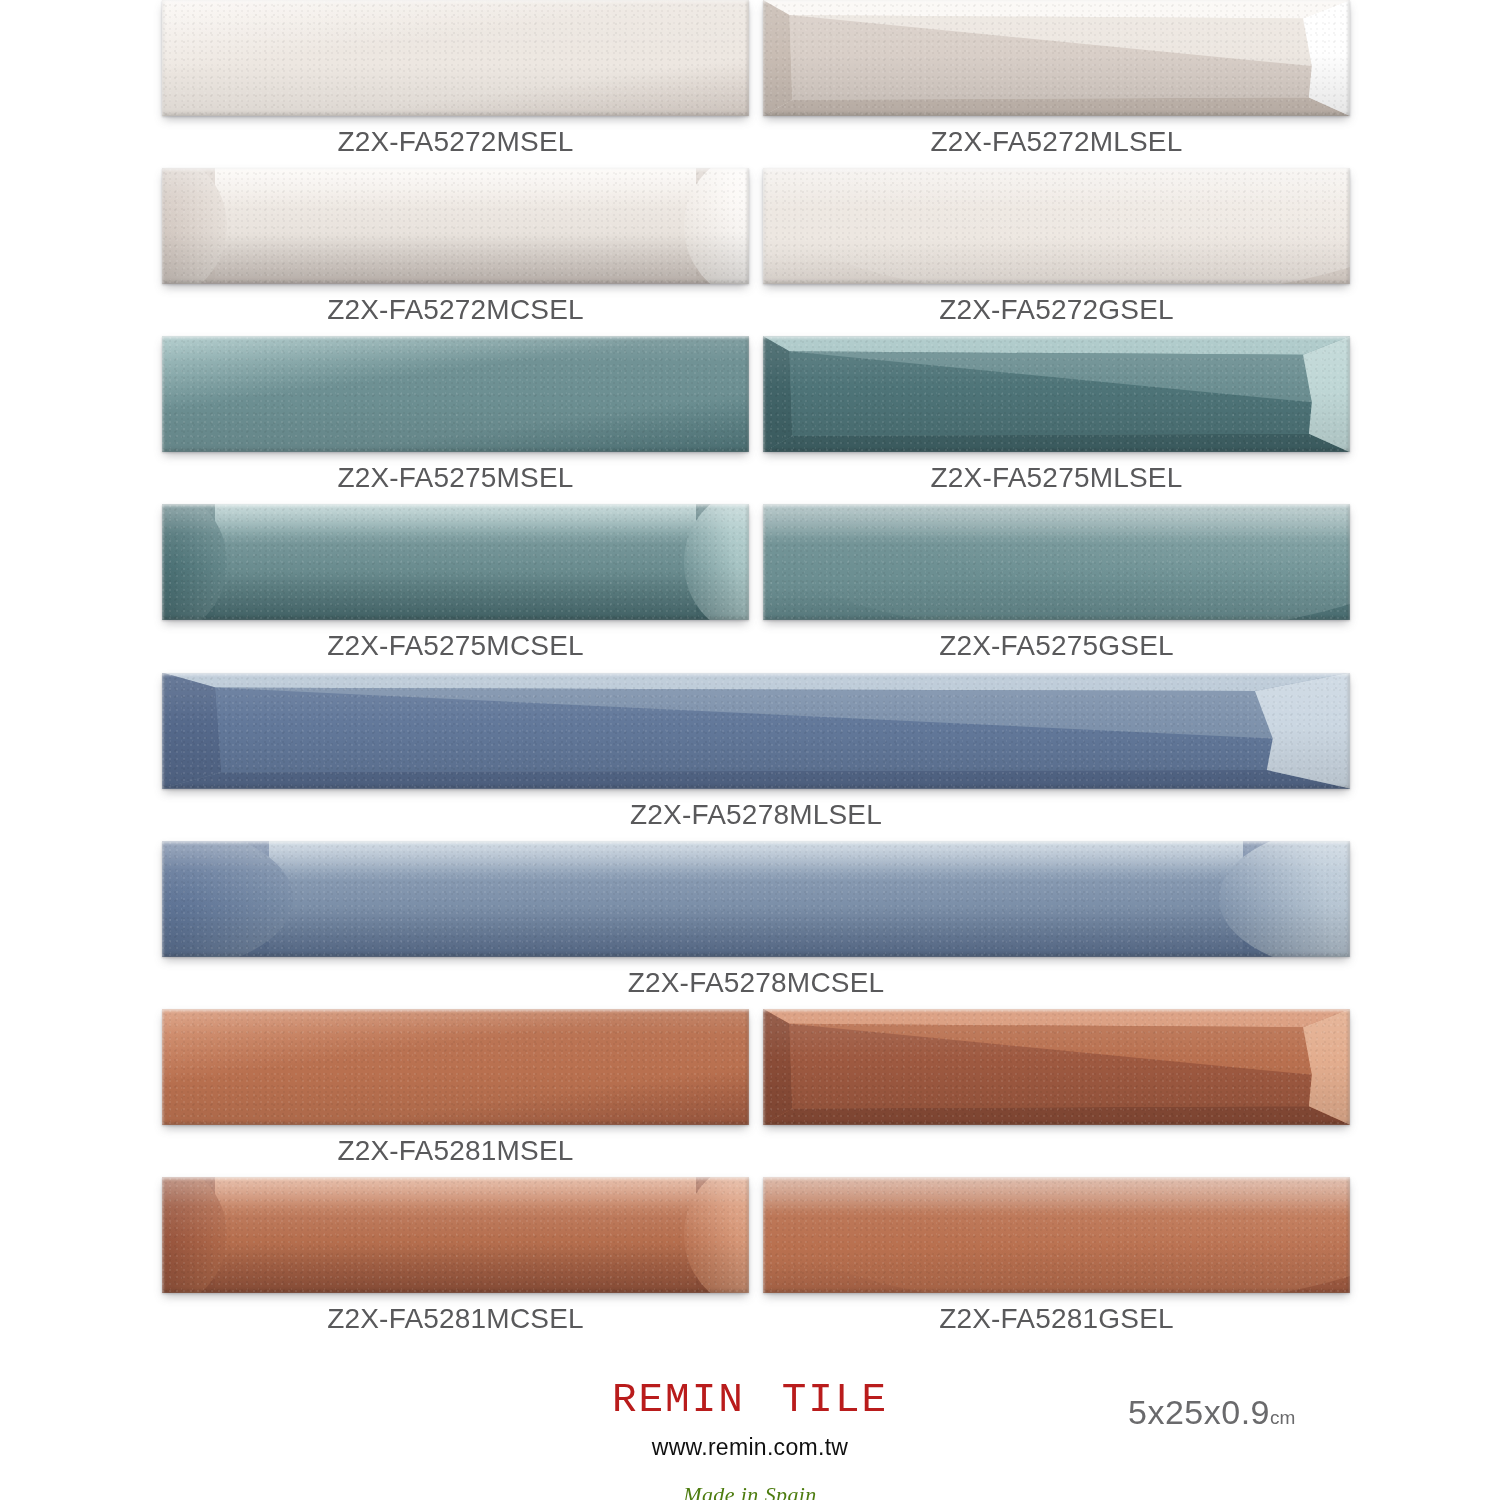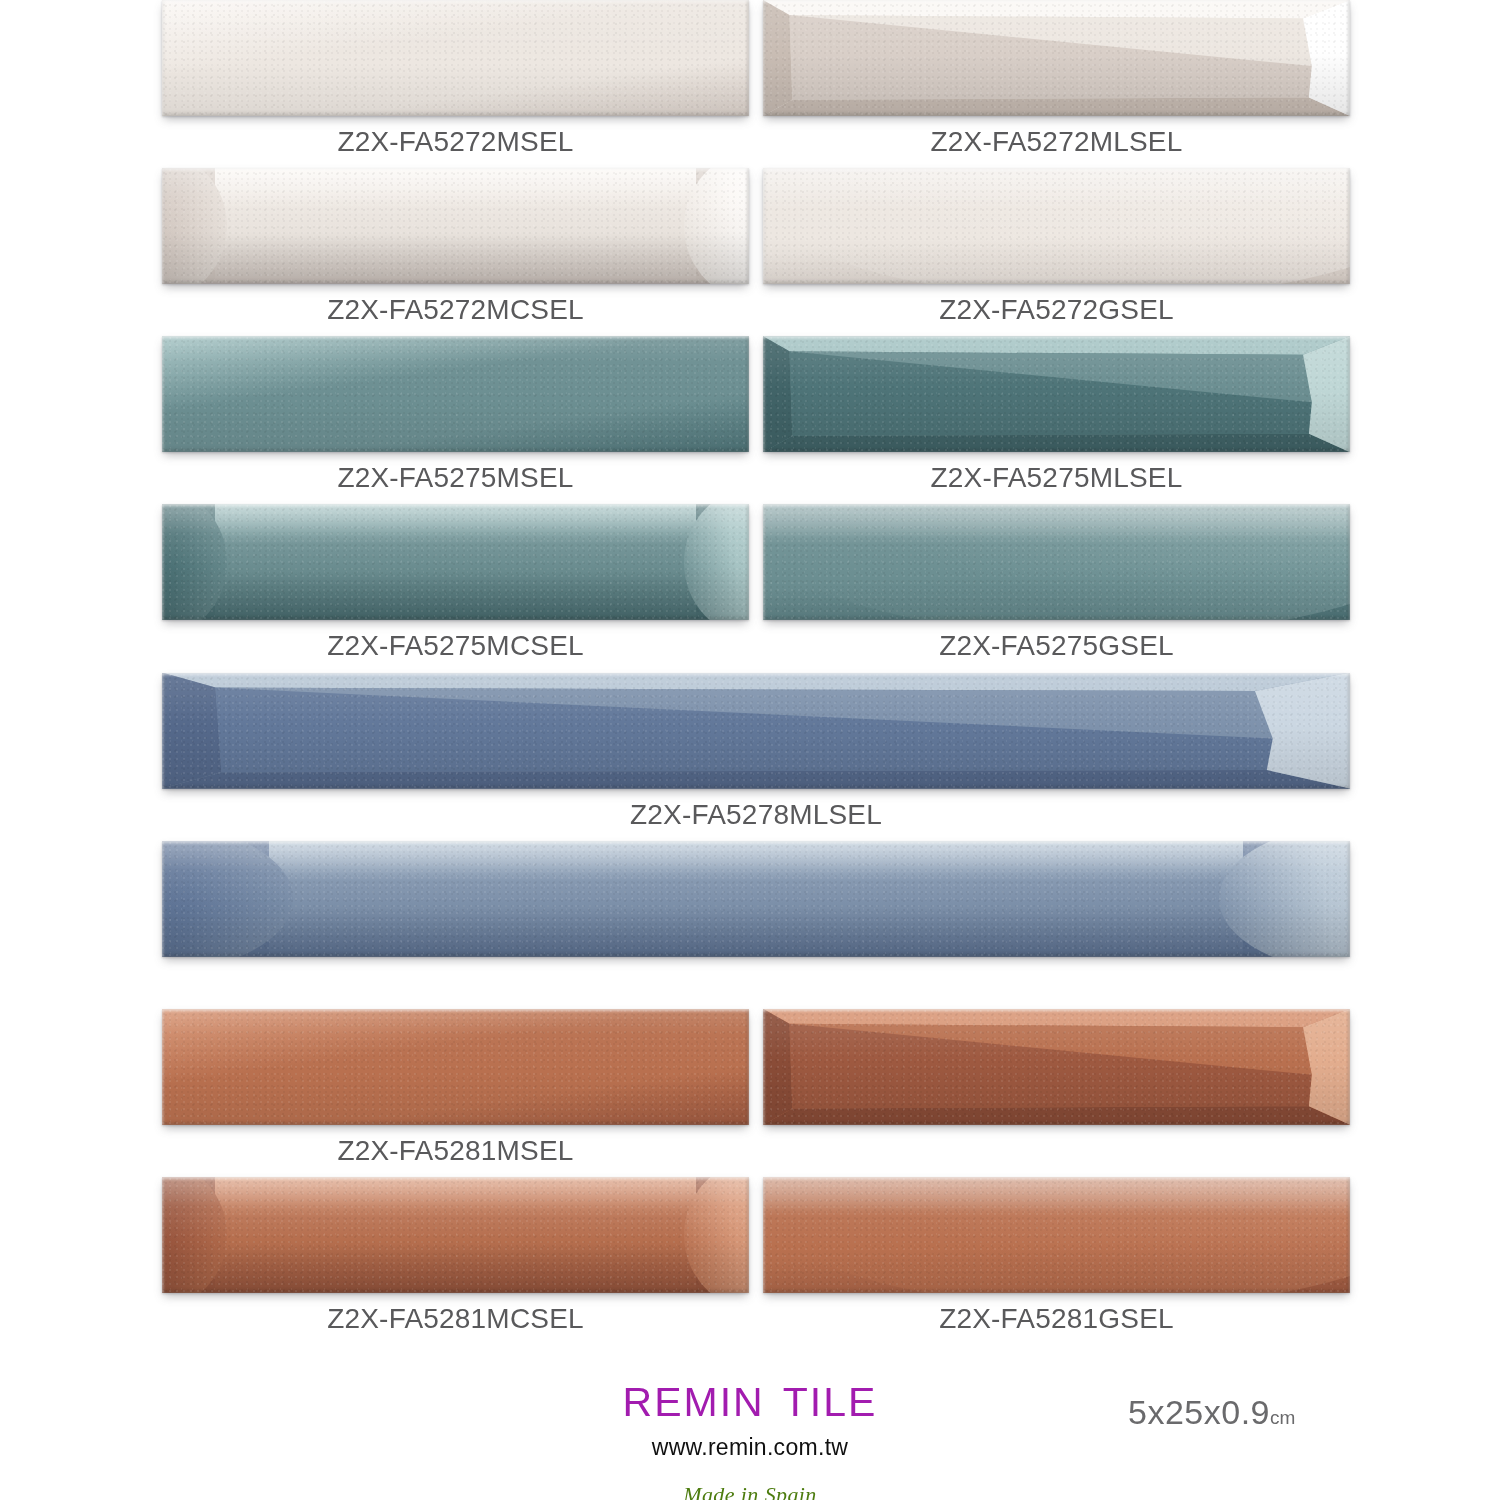--- a/index.html
+++ b/index.html
@@ -166,24 +166,24 @@
     position: absolute;
     left: 0; top: 1345px;
     width: 1500px; height: 155px;
   }
   #brand-block {
     position: absolute;
     left: 0; right: 0; top: 22px;
     text-align: center;
   }
   #brand-name {
-    font-family: Liberation Sans, sans-serif;
+    font-family: Liberation Mono, monospace;
     font-size: 58px;
     letter-spacing: 2px;
-    color: #a21caf;
+    color: #b91c1c;
     line-height: 1;
     font-variant: small-caps;
     text-transform: lowercase;
   }
   #brand-url {
     margin-top: 9px;
     font-family: "Liberation Sans", sans-serif;
     font-size: 23px;
     color: #101010;
     letter-spacing: .3px;
@@ -341,20 +341,21 @@
         <div class="cell">
           <div class="tile-wrap">
             <div class="tile f-mcsel" style="background: rgb(98, 120, 154);">
               <div class="mc-body" style="background: linear-gradient(rgb(185, 200, 214) 0%, rgb(126, 146, 172) 34%, rgb(126, 146, 172) 58%, rgb(98, 120, 154) 100%);"></div>
               <div class="mc-endL" style="background: linear-gradient(100deg, rgb(85, 105, 139) 0%, rgb(98, 120, 154) 55%, rgb(126, 146, 172) 100%);"></div>
               <div class="mc-endR" style="background: linear-gradient(260deg, rgb(203, 215, 226) 0%, rgb(185, 200, 214) 55%, rgb(126, 146, 172) 100%);"></div>
               <div class="glaze"></div>
               <div class="edge"></div>
             </div>
           </div>
+          <div class="label">Z2X-FA5278MCSEL</div>
         </div>
       </div>
       <div class="tile-row">
         <div class="cell">
           <div class="tile-wrap">
             <div class="tile f-msel" style="background: linear-gradient(172deg, rgb(217, 152, 120) 0%, rgb(185, 112, 79) 38%, rgb(185, 112, 79) 70%, rgb(158, 89, 64) 100%);">
               <div class="glaze"></div>
               <div class="edge"></div>
             </div>
           </div>

